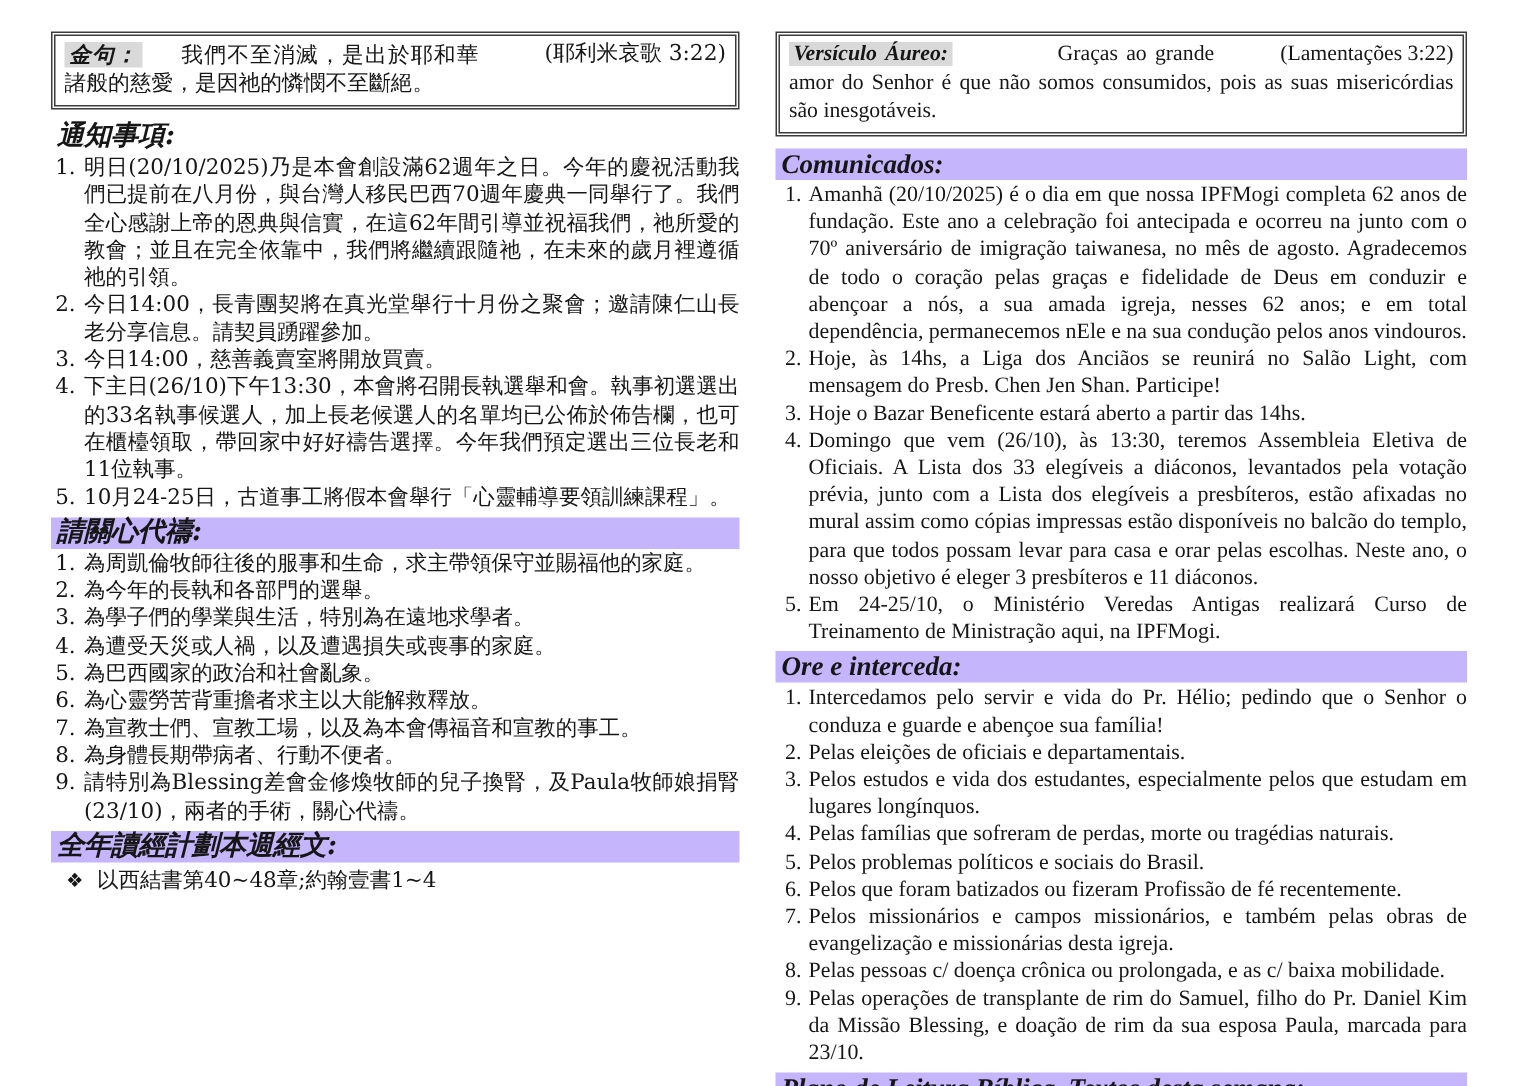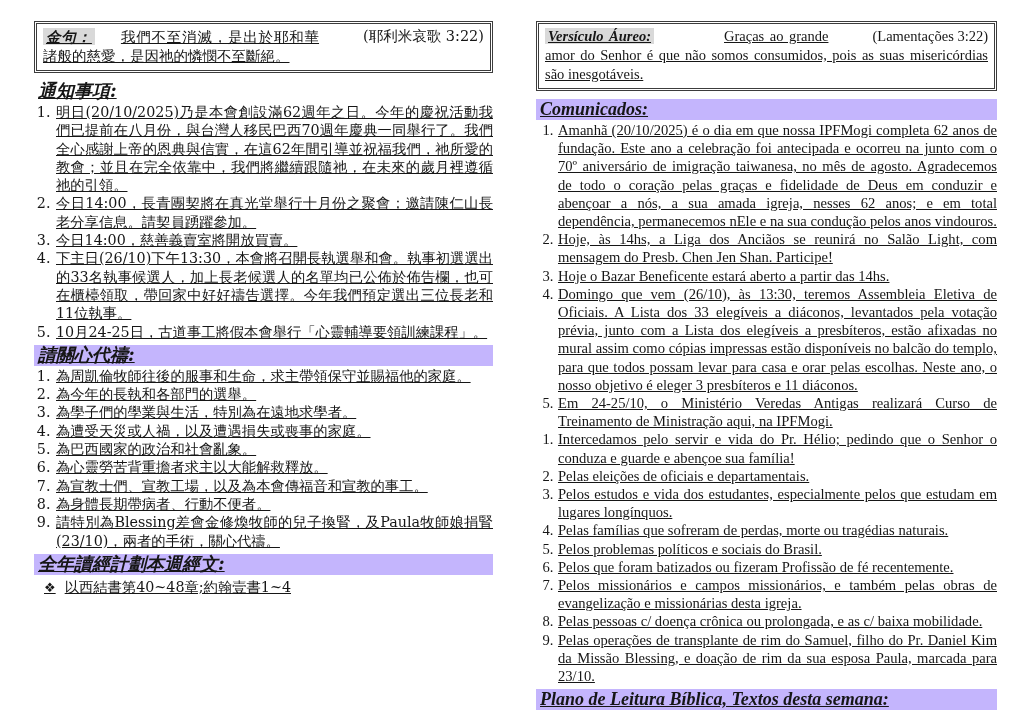--- a/index.html
+++ b/index.html
@@ -10,23 +10,22 @@
     height: 724px;
     overflow: hidden;
     color: #161616;
   }
   .page {
     box-sizing: border-box;
     width: 1024px;
     height: 724px;
     padding: 21px 27px 0 34px;
     display: flex;
-    gap: 43px;
+    gap: 24px;
     background: #ffffff;
-    text-decoration: underline;
   }
   .col { box-sizing: border-box; }
   .col-left  { width: 459px; font-family: "DejaVu Serif", "Liberation Serif", serif; }
   .col-right { width: 461px; font-family: "Liberation Serif", "DejaVu Serif", serif; }
 
   
   .verse-box {
     border: 3px double #3c3c3c;
     padding: 3px 6px 4px 6px;
     font-size: 14.5px;
@@ -128,20 +127,21 @@
 
     <div class="section-h bar">Comunicados:</div>
     <ol class="items">
       <li>Amanhã (20/10/2025) é o dia em que nossa IPFMogi completa 62 anos de fundação. Este ano a celebração foi antecipada e ocorreu na junto com o 70º aniversário de imigração taiwanesa, no mês de agosto. Agradecemos de todo o coração pelas graças e fidelidade de Deus em conduzir e abençoar a nós, a sua amada igreja, nesses 62 anos; e em total dependência, permanecemos nEle e na sua condução pelos anos vindouros.</li>
       <li>Hoje, às 14hs, a Liga dos Anciãos se reunirá no Salão Light, com mensagem do Presb. Chen Jen Shan. Participe!</li>
       <li>Hoje o Bazar Beneficente estará aberto a partir das 14hs.</li>
       <li>Domingo que vem (26/10), às 13:30, teremos Assembleia Eletiva de Oficiais. A Lista dos 33 elegíveis a diáconos, levantados pela votação prévia, junto com a Lista dos elegíveis a presbíteros, estão afixadas no mural assim como cópias impressas estão disponíveis no balcão do templo, para que todos possam levar para casa e orar pelas escolhas. Neste ano, o nosso objetivo é eleger 3 presbíteros e 11 diáconos.</li>
       <li>Em 24-25/10, o Ministério Veredas Antigas realizará Curso de Treinamento de Ministração aqui, na IPFMogi.</li>
     </ol>
 
+    <div class="section-h bar">Ore e interceda:</div>
     <ol class="items">
       <li>Intercedamos pelo servir e vida do Pr. Hélio; pedindo que o Senhor o conduza e guarde e abençoe sua família!</li>
       <li>Pelas eleições de oficiais e departamentais.</li>
       <li>Pelos estudos e vida dos estudantes, especialmente pelos que estudam em lugares longínquos.</li>
       <li>Pelas famílias que sofreram de perdas, morte ou tragédias naturais.</li>
       <li>Pelos problemas políticos e sociais do Brasil.</li>
       <li>Pelos que foram batizados ou fizeram Profissão de fé recentemente.</li>
       <li>Pelos missionários e campos missionários, e também pelas obras de evangelização e missionárias desta igreja.</li>
       <li>Pelas pessoas c/ doença crônica ou prolongada, e as c/ baixa mobilidade.</li>
       <li>Pelas operações de transplante de rim do Samuel, filho do Pr. Daniel Kim da Missão Blessing, e doação de rim da sua esposa Paula, marcada para 23/10.</li>

